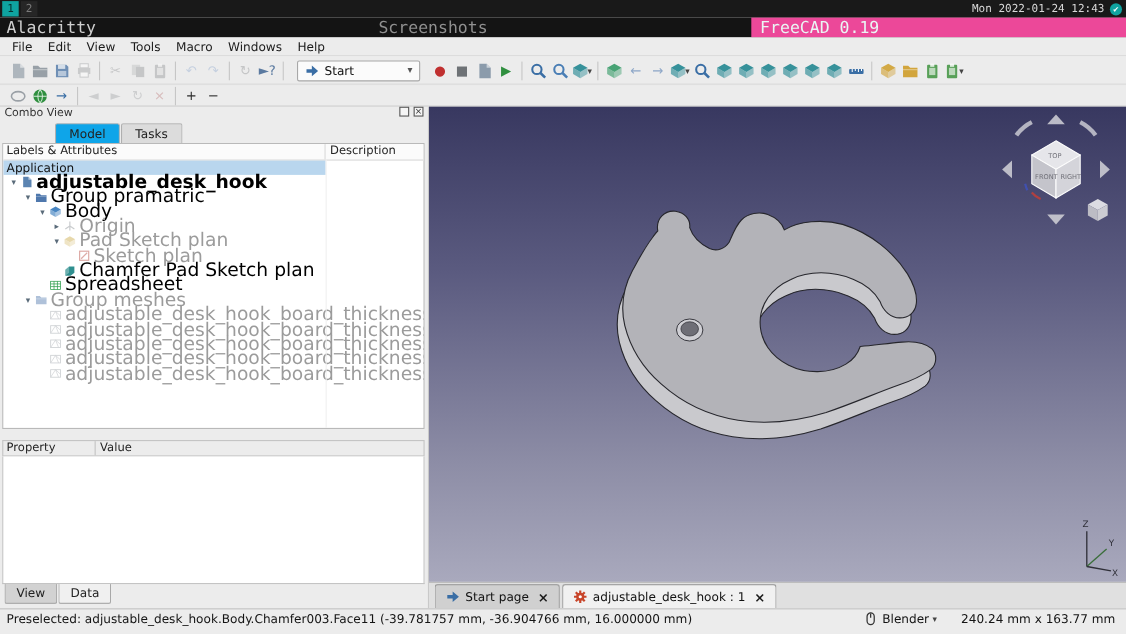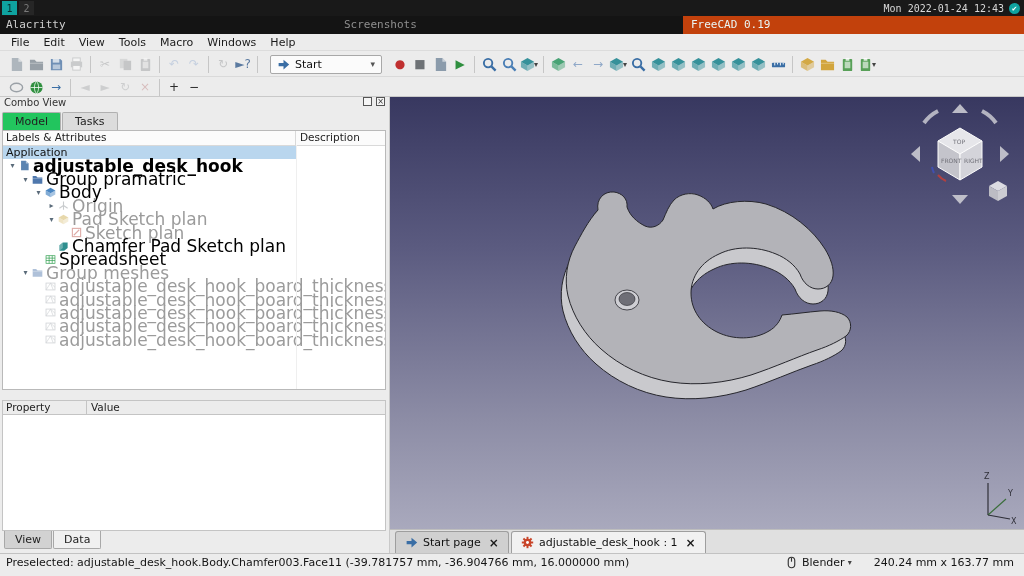--- a/index.html
+++ b/index.html
@@ -9,24 +9,24 @@
   
   #bar1{left:0;top:0;width:1024px;height:16px;background:#191919;display:flex;align-items:center;
         font-family:"DejaVu Sans Mono","Liberation Mono",monospace;font-size:10px;}
   #workspaces{display:flex;gap:2px;margin-left:2px;}
   .ws{width:15px;height:14px;display:flex;align-items:center;justify-content:center;background:#262626;color:#7a7a7a;}
   .ws.active{background:#0fa3a0;color:#04312f;}
   #bar1-right{margin-left:auto;display:flex;align-items:center;gap:5px;color:#d8d8d8;padding-right:4px;text-align:center;}
   .status-circle{width:11px;height:11px;border-radius:50%;background:#0fa3a0;color:#fff;font-size:8px;
                  display:flex;align-items:center;justify-content:center;}
   #bar2{left:0;top:16px;width:1024px;height:18px;background:#141414;color:#cfcfcf;
-        font-family:"DejaVu Sans Mono","Liberation Mono",monospace;font-size:11px;}
+        font-family:"DejaVu Sans Mono","Liberation Mono",monospace;font-size:15px;}
   #bar2-left{position:absolute;left:6px;top:0;line-height:18px;}
   #bar2-center{position:absolute;left:344px;top:0;line-height:18px;color:#8f8f8f;}
-  #bar2-right{position:absolute;left:683px;right:0;top:0;height:18px;background:#c2410c;color:#eaf6f5;
+  #bar2-right{position:absolute;left:683px;right:0;top:0;height:18px;background:#ec4899;color:#eaf6f5;
               line-height:18px;padding-left:8px;}
   
   #menubar{left:0;top:34px;width:1024px;height:17px;background:#ececec;border-bottom:1px solid #dcdcdc;
            display:flex;align-items:center;padding-left:4px;box-sizing:border-box;}
   .menu-item{padding:0 7px;color:#1a1a1a;}
   #toolbar-main{left:0;top:52px;width:1024px;height:25px;background:#ececec;border-bottom:1px solid #dadada;
                 display:flex;align-items:center;padding-left:6px;box-sizing:border-box;overflow:hidden;}
   #toolbar-nav{left:0;top:78px;width:1024px;height:19px;background:#ececec;border-bottom:1px solid #c9c9c9;
                display:flex;align-items:center;padding-left:6px;box-sizing:border-box;overflow:hidden;}
   .tb-btn{width:20px;height:20px;flex:0 0 auto;display:flex;align-items:center;justify-content:center;border-radius:2px;}
@@ -42,21 +42,21 @@
   
   #combo-panel{left:0;top:97px;width:390px;height:456px;background:#ececec;border-right:1px solid #c9c9c9;box-sizing:border-box;}
   #combo-titlebar{position:absolute;left:0;top:0;width:100%;height:15px;display:flex;align-items:flex-start;
                   padding:0 4px;box-sizing:border-box;font-size:10px;color:#333;}
   #combo-buttons{margin-left:auto;display:flex;gap:4px;align-items:center;}
   .win-btn{width:9px;height:9px;border:1px solid #555;box-sizing:border-box;display:flex;align-items:center;
            justify-content:center;font-size:8px;line-height:1;color:#333;background:#f5f5f5;}
   #combo-tabs{position:absolute;left:2px;top:15px;height:18px;display:flex;align-items:flex-end;}
   .combo-tab{padding:0 12px;height:17px;line-height:17px;border:1px solid #b0b0b0;border-bottom:none;
              background:#dcdcdc;margin-right:1px;border-radius:2px 2px 0 0;color:#222;}
-  .combo-tab.active{background:#22c55e;}
+  .combo-tab.active{background:#0ea5e9;margin-left:48px;}
   #tree-area{position:absolute;left:2px;top:33px;width:384px;height:260px;background:#fff;border:1px solid #b9b9b9;
              box-sizing:border-box;overflow:hidden;}
   #tree-header{height:14px;display:flex;border-bottom:1px solid #d9d9d9;background:#fbfbfb;font-size:10.5px;color:#222;}
   #tree-col1{width:293px;padding-left:3px;border-right:1px solid #d9d9d9;box-sizing:border-box;}
   #tree-col2{padding-left:4px;}
   #tree-divider{position:absolute;left:293px;top:14px;bottom:0;width:1px;background:#efefef;}
   #app-row{height:13px;line-height:13px;background:#b9d6ee;width:293px;padding-left:3px;box-sizing:border-box;}
   .tree-row{height:13.4px;display:flex;align-items:center;white-space:nowrap;}
   .tree-arrow{width:11px;text-align:center;color:#5a6b7a;font-size:8px;flex:0 0 auto;}
   .tree-row .icon{width:11px;height:11px;margin:0 3px 0 1px;flex:0 0 auto;}

